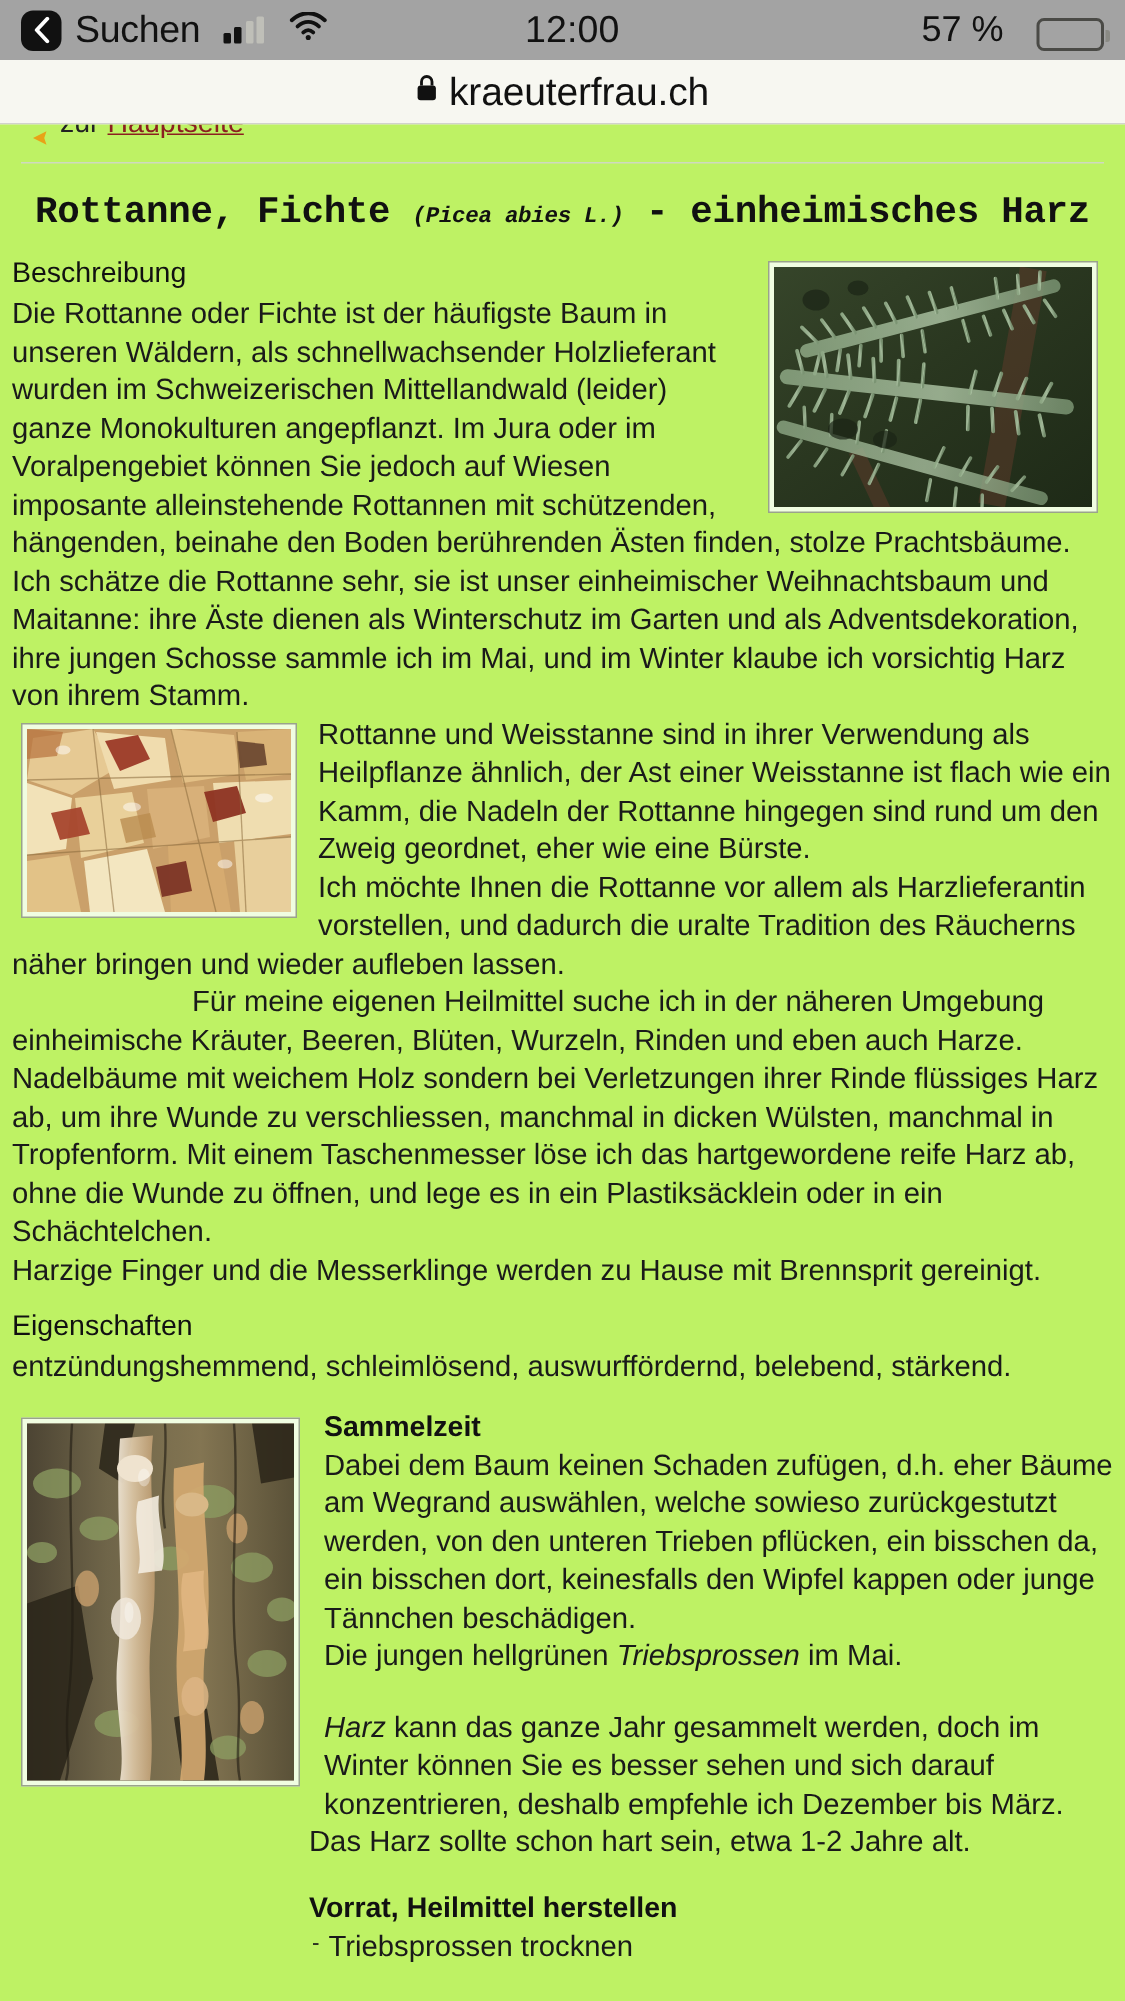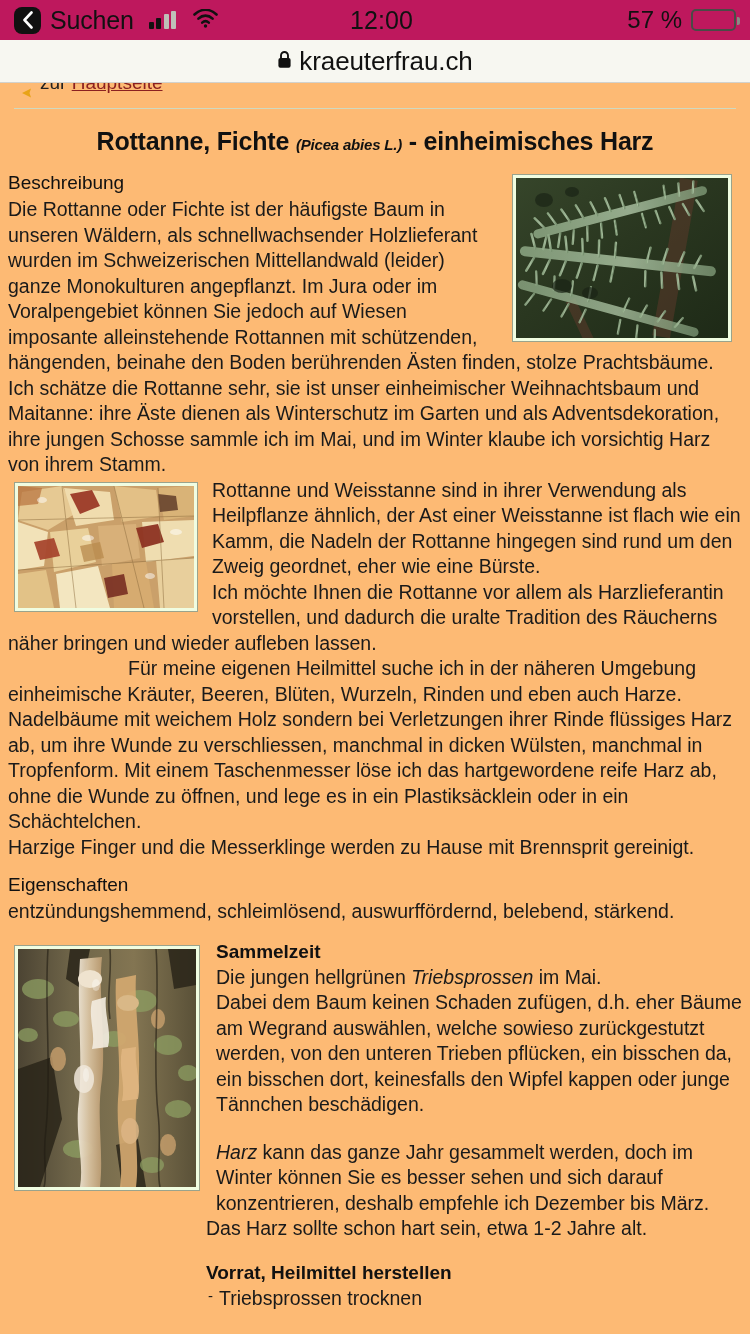--- a/index.html
+++ b/index.html
@@ -8,21 +8,21 @@
     height: 1334px;
     overflow: hidden;
     font-family: "Liberation Sans", sans-serif;
     background: #f5f5ef;
   }
 
   
   .statusbar {
     height: 40px;
     width: 750px;
-    background: #be185d;
+    background: #a3a3a3;
     display: flex;
     align-items: center;
     padding: 0 14px;
     position: relative;
   }
   .sb-left { display: flex; align-items: center; gap: 9px; }
   .back-chip {
     width: 27px; height: 27px;
     background: #111;
     border-radius: 8px;
@@ -46,22 +46,22 @@
     left: 13px; right: 0;
     text-align: center;
     font-size: 25px;
     color: #111;
     letter-spacing: 0.1px;
     pointer-events: none;
   }
   .sb-right {
     margin-left: auto;
     display: flex;
-    align-items: center;
-    gap: 9px;
+    align-items: flex-end;
+    gap: 22px;
   }
   .batt-pct { font-size: 24px; color: #111; }
   .batt {
     width: 45px; height: 22px;
     border: 2px solid #4a4a46;
     border-radius: 5px;
     padding: 2px;
     position: relative;
   }
   .batt-fill { height: 100%; background: #111; border-radius: 2px; }
@@ -86,21 +86,21 @@
   }
   .lock { display: block; }
   .url-text {
     font-size: 26px;
     color: #111;
     letter-spacing: -0.1px;
   }
 
   
   .page {
-    background: #fdba74;
+    background: #bef264;
     width: 750px;
     height: 1251px;
     position: relative;
     overflow: hidden;
     padding: 0 8px;
   }
   .topnav {
     height: 22px;
     overflow: hidden;
     position: relative;
@@ -125,20 +125,21 @@
     margin: 3px 6px 0 6px;
   }
 
   h1.title {
     text-align: center;
     font-size: 25px;
     font-weight: bold;
     color: #111;
     margin: 18px 0 16px 0;
     letter-spacing: -0.2px;
+    font-family: Liberation Mono, monospace;
   }
   h1.title .latin {
     font-size: 15px;
     font-style: italic;
     font-weight: bold;
   }
 
   h2.sec {
     font-size: 19px;
     font-weight: normal;
@@ -507,22 +508,22 @@
         </g>
         <g fill="#fff" opacity="0.35">
           <ellipse cx="78" cy="36" rx="4" ry="6"></ellipse>
             <ellipse cx="68" cy="126" rx="3" ry="7"></ellipse>
         </g>
       </svg>
     </span>
 
     <div class="sammel-right">
       <h3 class="sub">Sammelzeit</h3>
+      <p class="body">Dabei dem Baum keinen Schaden zufügen, d.h. eher Bäume am Wegrand auswählen, welche sowieso zurückgestutzt werden, von den unteren Trieben pflücken, ein bisschen da, ein bisschen dort, keinesfalls den Wipfel kappen oder junge Tännchen beschädigen.</p>
       <p class="body"><span>Die jungen hellgrünen </span><em>Triebsprossen</em><span> im Mai.</span></p>
-      <p class="body">Dabei dem Baum keinen Schaden zufügen, d.h. eher Bäume am Wegrand auswählen, welche sowieso zurückgestutzt werden, von den unteren Trieben pflücken, ein bisschen da, ein bisschen dort, keinesfalls den Wipfel kappen oder junge Tännchen beschädigen.</p>
       <p class="body" style="margin-top:22px"><em>Harz</em><span> kann das ganze Jahr gesammelt werden, doch im Winter können Sie es besser sehen und sich darauf konzentrieren, deshalb empfehle ich Dezember bis März.</span></p>
       <p class="body">Das Harz sollte schon hart sein, etwa 1-2 Jahre alt.</p>
 
       <h3 class="sub" style="margin-top:20px">Vorrat, Heilmittel herstellen</h3>
       <ul class="dashlist">
         <li><span>Triebsprossen trocknen</span></li>
 
       </ul>
     </div>
   </div>

